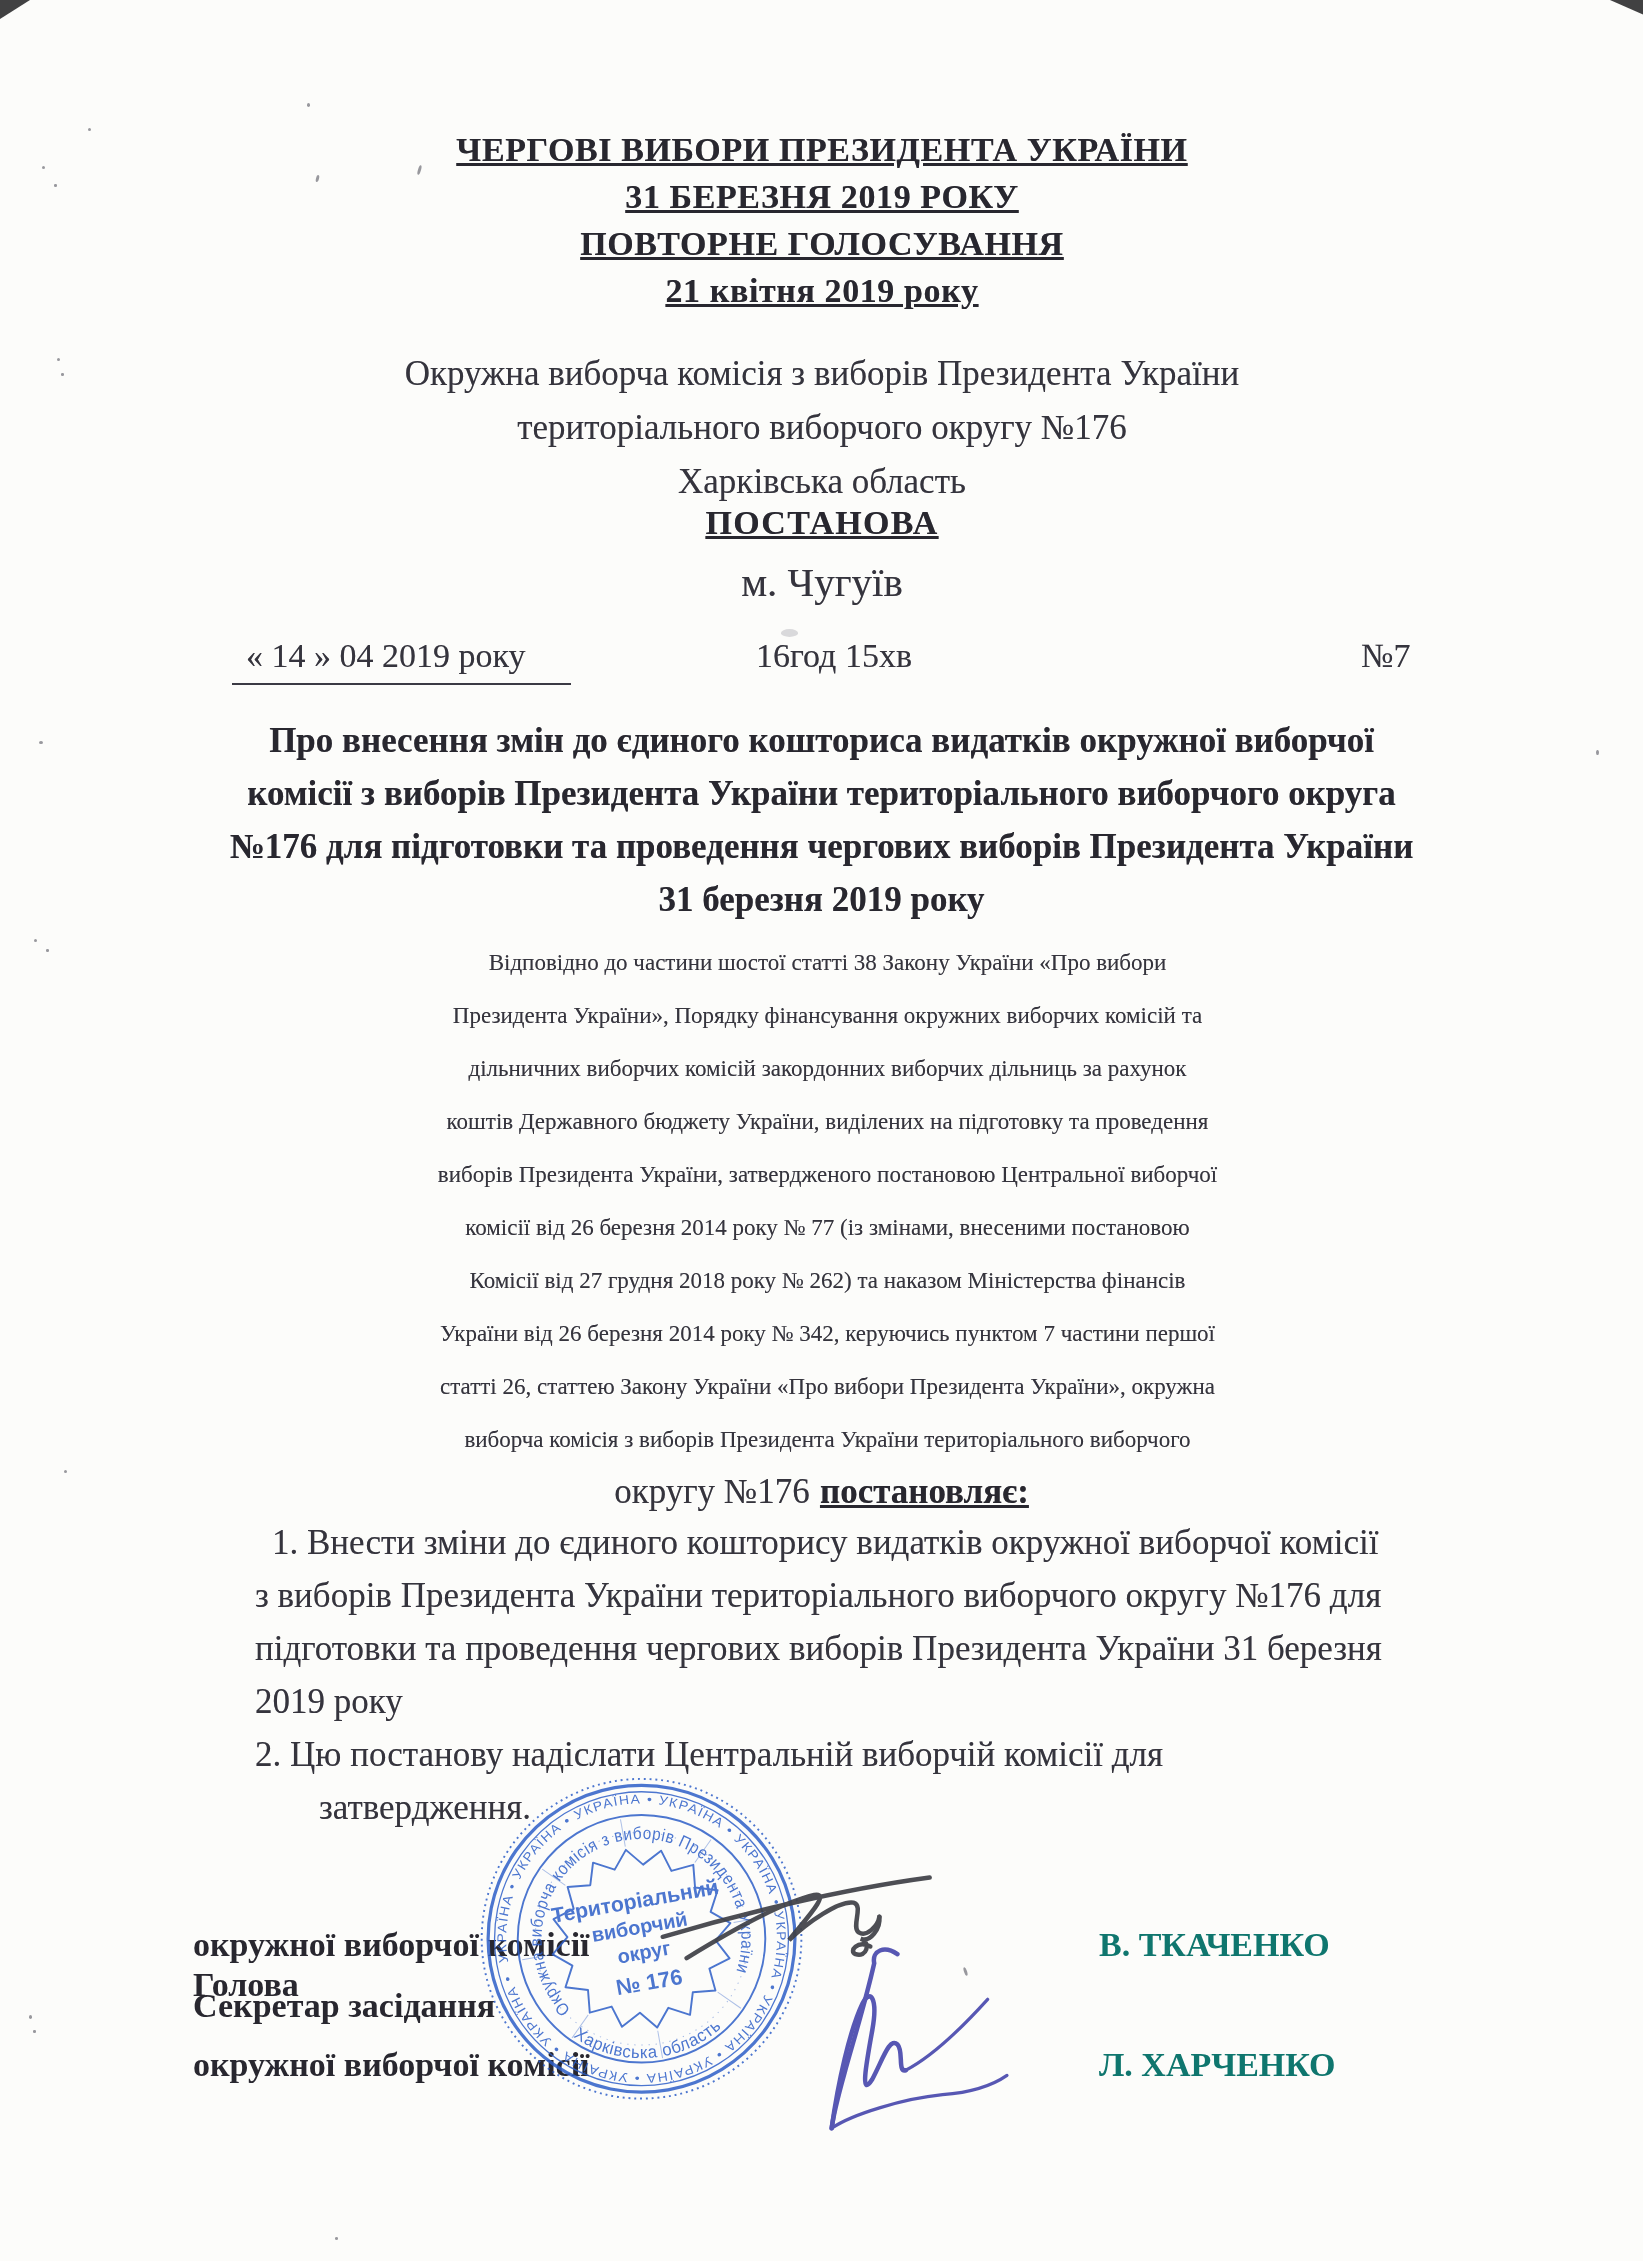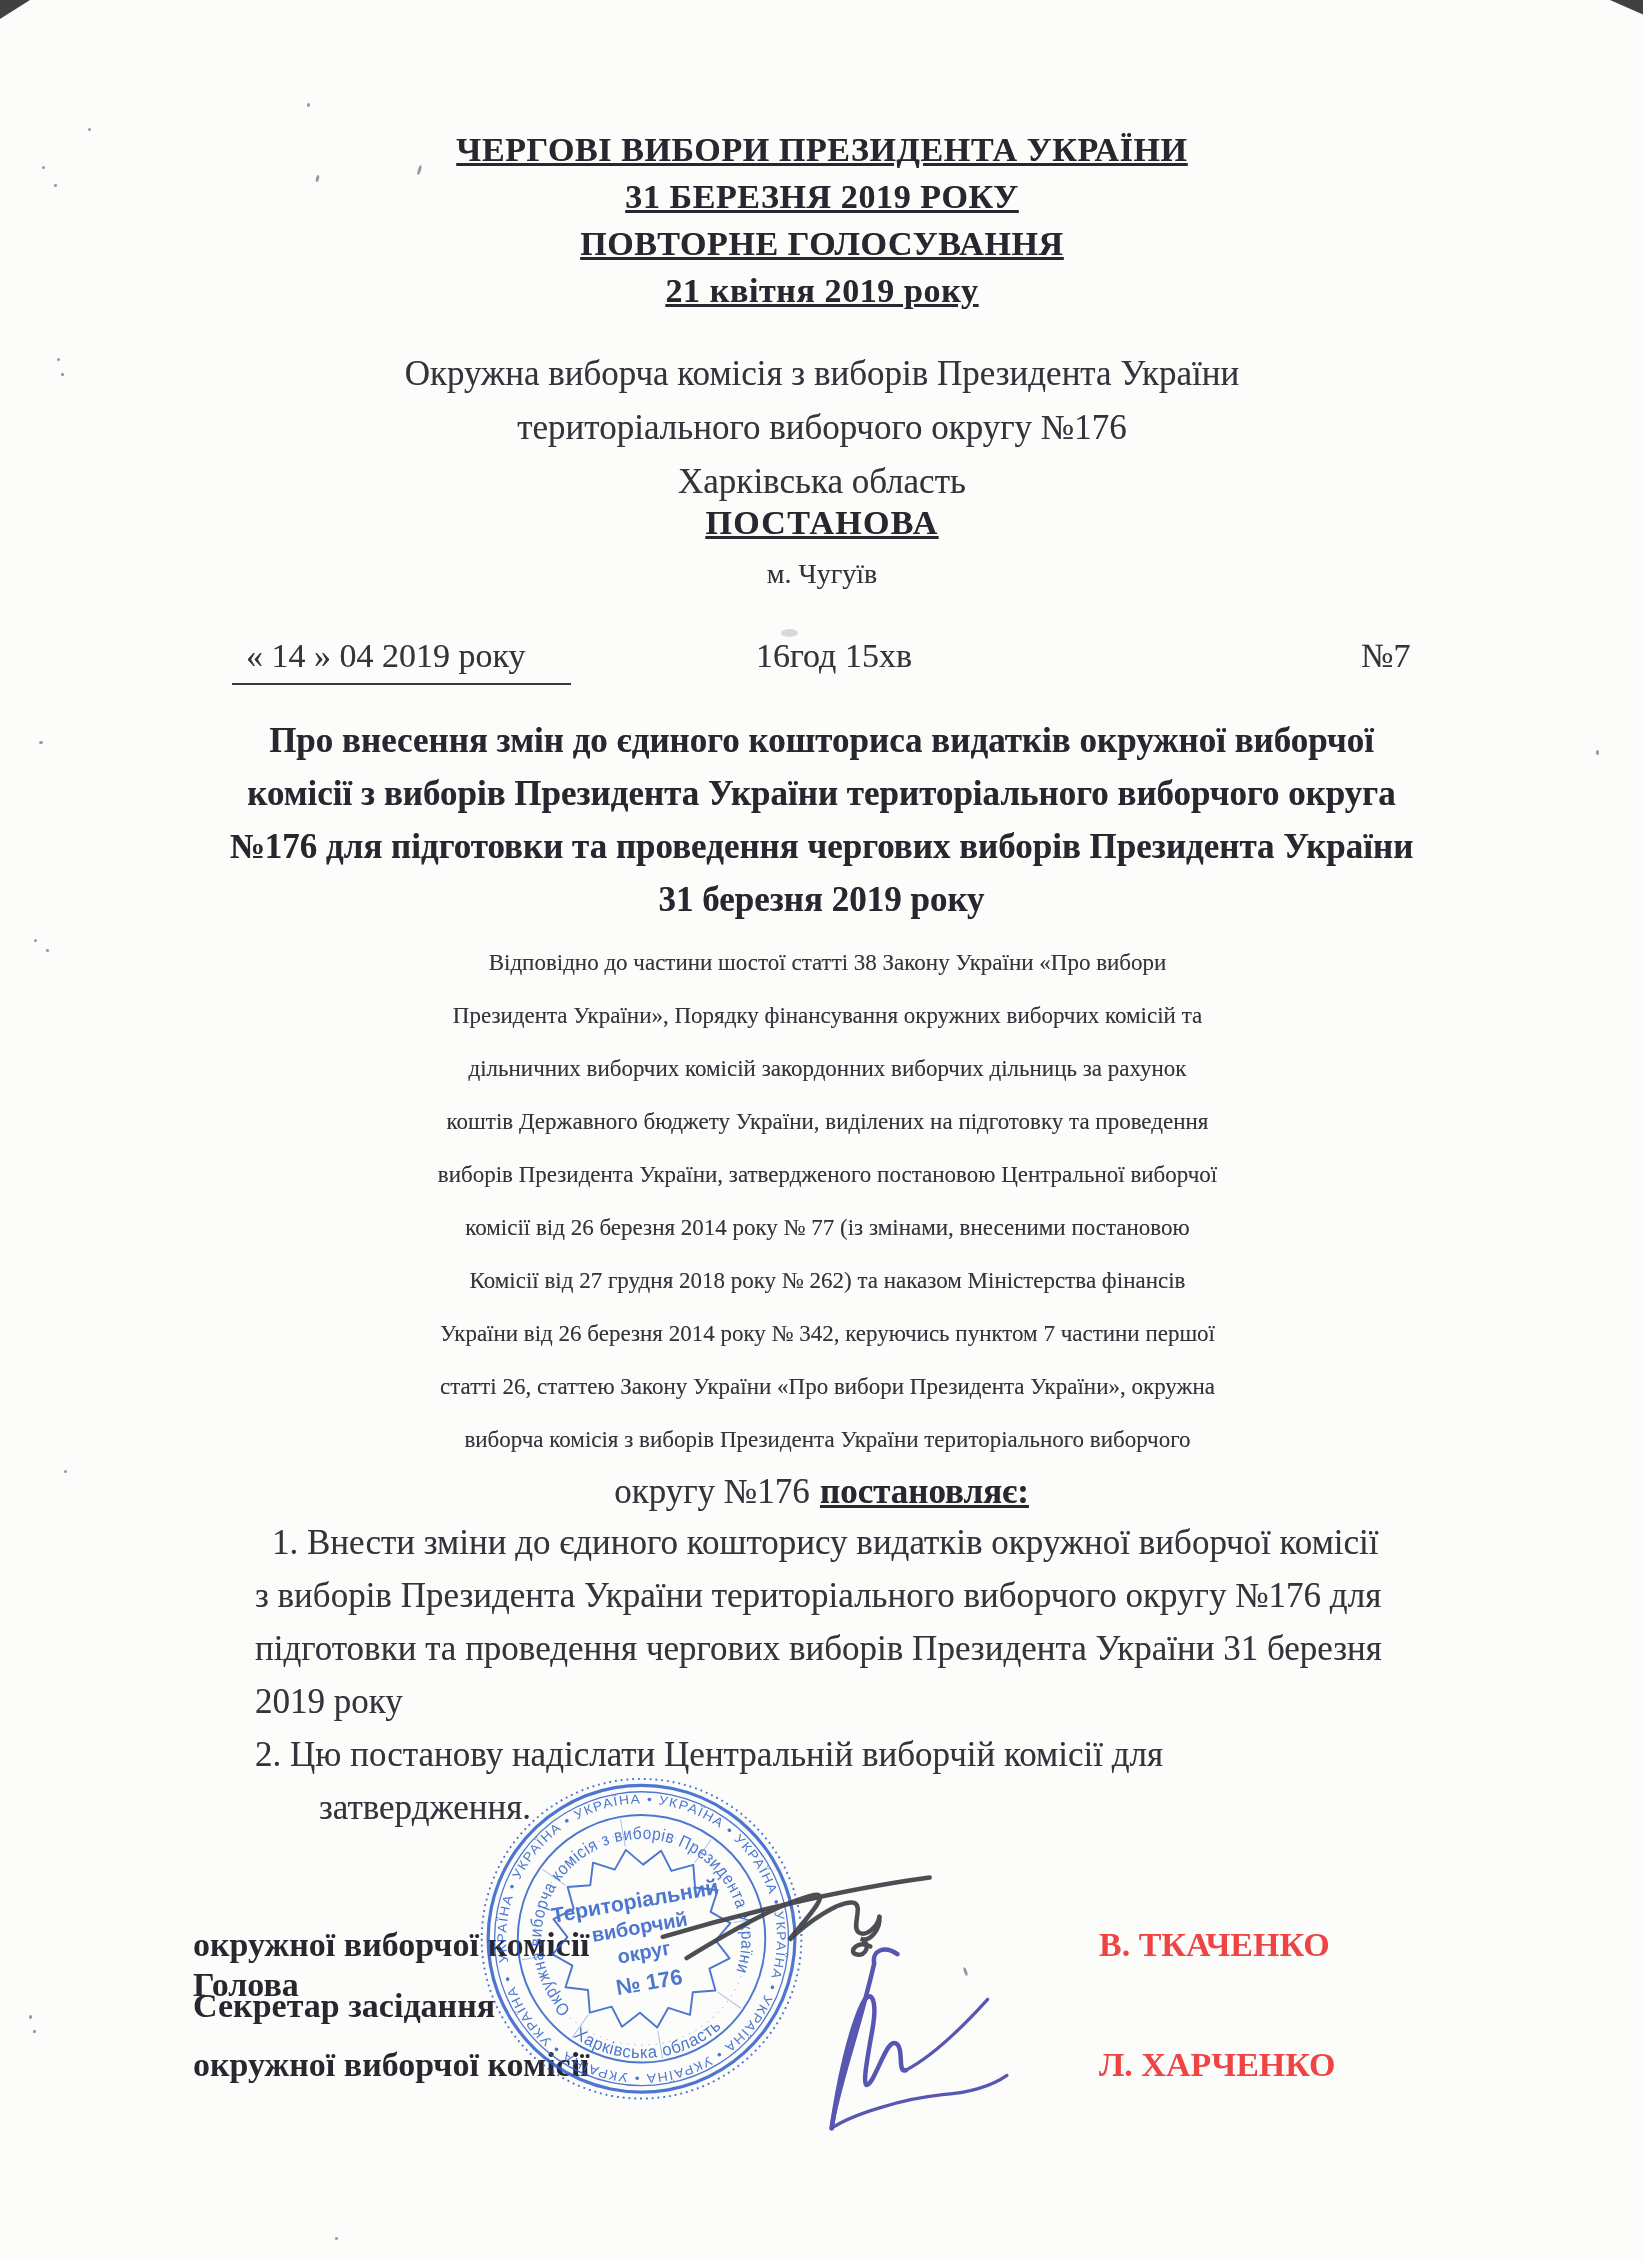--- a/index.html
+++ b/index.html
@@ -14,21 +14,21 @@
   .bold { font-weight:bold;text-decoration:underline; }
   .line { white-space:nowrap; }
 
   
   .ink { text-shadow:0 0 0.6px rgba(45,44,54,.4); }
   .ink-bold { color:#28272f; text-shadow:0 0 0.6px rgba(30,30,40,.45); }
 
   .doc-header { top:126px; font-size:34px; line-height:47px; letter-spacing:0.6px; }
   .commission { top:347px; font-size:35px; line-height:54px; font-weight:normal; }
   .doc-type   { top:504px; font-size:34px; letter-spacing:1.3px; }
-  .city       { top:558px; font-size:28px; }
+  .city       { top:558px; font-size:41px; }
 
   .meta-row span { position:absolute; font-size:34px; }
   .meta-date  { left:232px; top:637px; padding:0 45px 7.7px 14px; border-bottom:2.6px solid #3b3a44; }
   .meta-time  { left:740px; top:637px;margin-left:16px; }
   .meta-number{ left:1361px; top:637px; }
 
   .title-block { top:714px; left:193px; width:1257px; text-align:center;
                  font-size:35px; line-height:53px; font-weight:bold; }
   .body-block  { top:936px; left:199px; width:1257px; text-align:center;
                  font-size:23px; line-height:53px; }
@@ -36,21 +36,21 @@
                  font-size:35px; line-height:53px; }
   .last-line .bold { margin-left:10.3px; }
 
   .res-item { left:255px; width:1212px; font-size:35px; line-height:53px; text-align:left; }
   .item1 { top:1516px; }
   .item2 { top:1728px; }
   .item1 .line:first-child { text-indent:17px; }
   .item2 .line:nth-child(2) { padding-left:64px; }
 
   .sig-label { left:193px; font-size:34px; font-weight:bold; color:#28272f; white-space:nowrap; }
-  .sig-name  { left:1099px; font-size:34px; font-weight:bold; color:#ef4444; white-space:nowrap; }
+  .sig-name  { left:1099px; font-size:34px; font-weight:bold; color:#0f766e; white-space:nowrap; }
   .r1 { top:1966px; } .r2 { top:1926px; } .r3 { top:1987px; } .r4 { top:2046px; }
 
   .overlay { position:absolute; left:0; top:0; width:1644px; height:2261px; pointer-events:none; }
 
   .speck { position:absolute; background:#63626b; border-radius:50%; opacity:.65; }
   .smudge { position:absolute; background:#9a99a2; border-radius:50%; opacity:.35; filter:blur(0.6px); }
   .corner-tl { position:absolute; top:0; left:0; width:0; height:0;
                border-top:19.3px solid #2c2c2e; border-right:30px solid transparent; opacity:.9; }
   .corner-tr { position:absolute; top:0; right:0; width:0; height:0;
                border-top:15.5px solid #2c2c2e; border-left:34px solid transparent; opacity:.9; }

